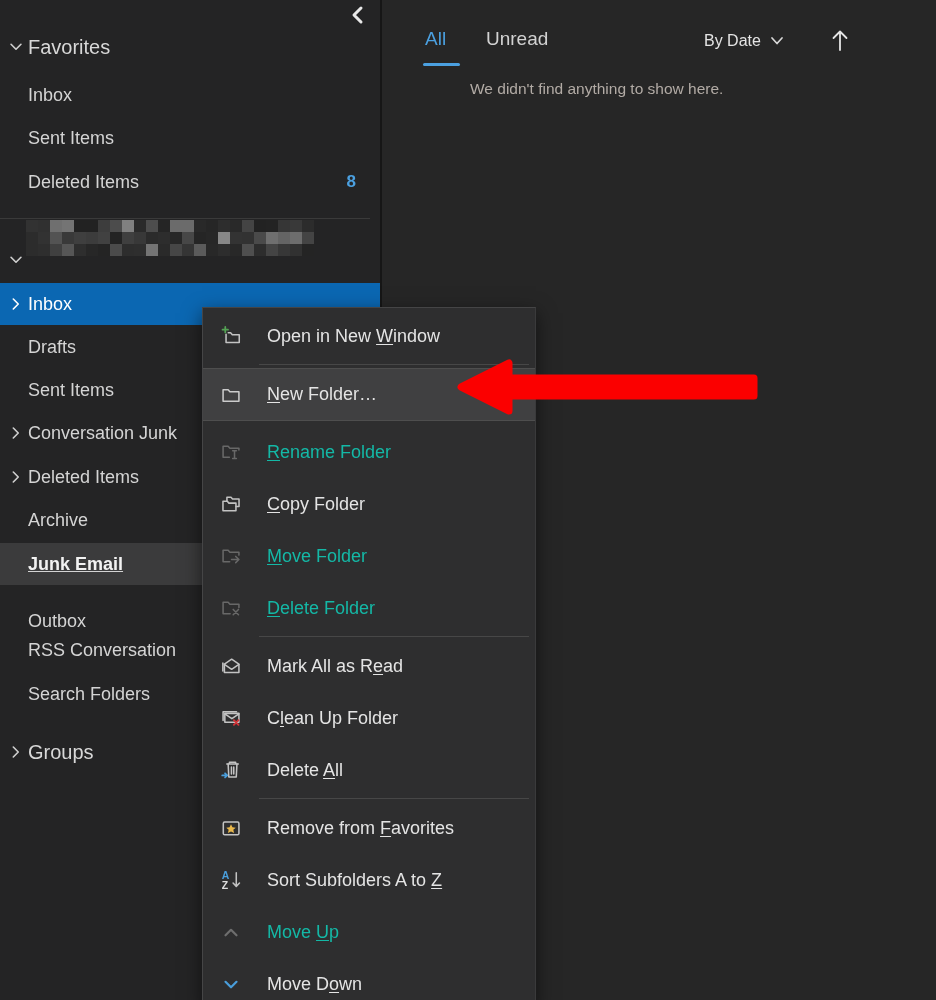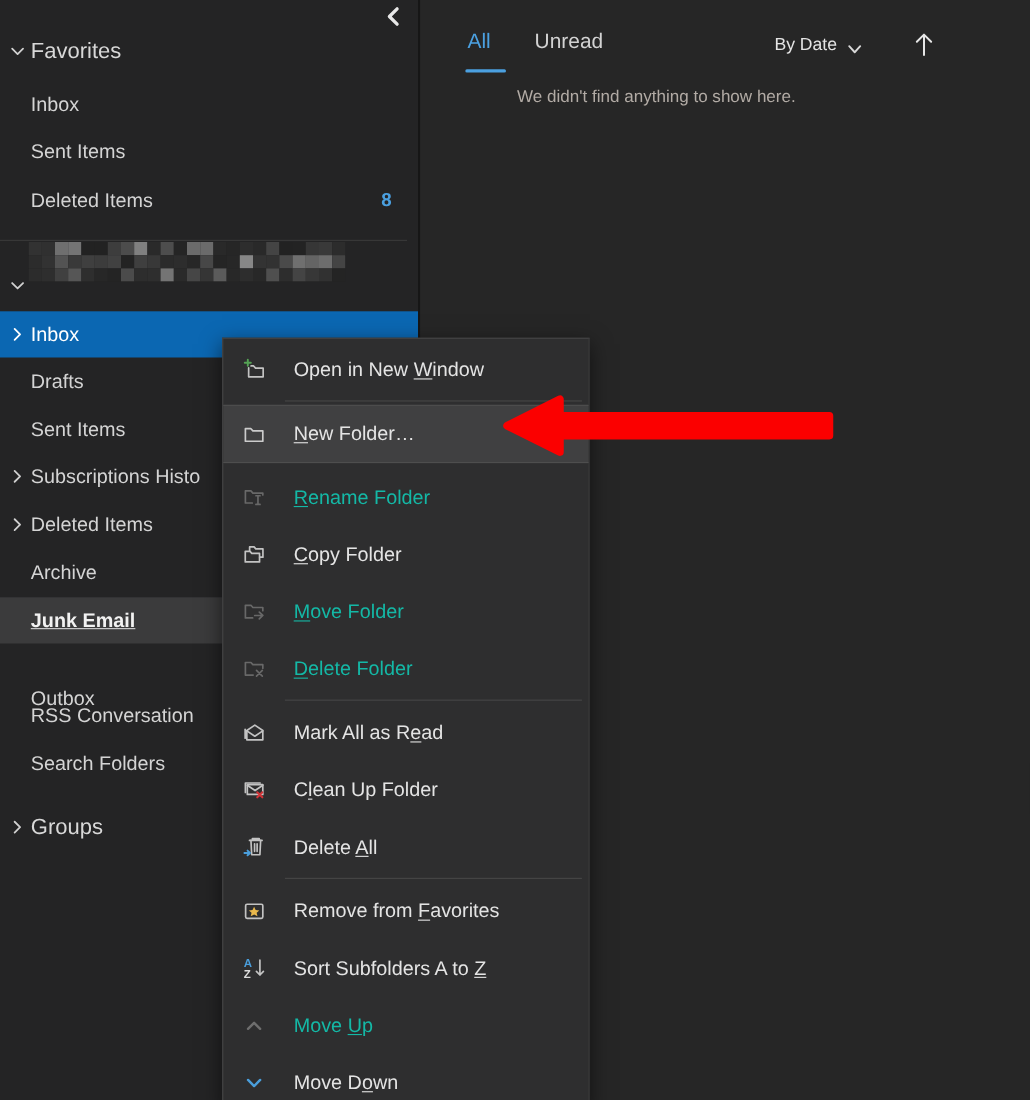--- a/index.html
+++ b/index.html
@@ -40,21 +40,21 @@
             display:flex; flex-wrap:wrap; overflow:hidden; }
   .mosaic i { display:block; width:12px; height:12px; }
 
   
   .message-pane { position:absolute; left:382px; top:0; width:554px; height:740px; background:#262626; }
   .tab { position:absolute; top:28px; font-size:19px; cursor:pointer; }
   .tab-all { left:43px; color:#4ba0e0; }
   .tab-unread { left:104px; color:#d2d2d2; }
   .tab-underline { position:absolute; left:41px; top:63px; width:37px; height:3px; background:#4ba0e0; border-radius:2px; }
   .sort-by { position:absolute; left:322px; top:32px; font-size:16px; color:#e4e4e4;
-             display:flex; align-items:flex-end; gap:9px; cursor:pointer; }
+             display:flex; align-items:center; gap:9px; cursor:pointer; }
   .sort-dir { position:absolute; left:446px; top:26px; width:24px; height:28px; cursor:pointer; }
   .empty-msg { position:absolute; left:88px; top:80px; font-size:15.5px; color:#b2aba5; }
 
   
   .context-menu {
     position:absolute; left:202px; top:307px; width:334px; height:700px;
     background:#2e2e2f; border:1px solid #454546; border-right-color:#3a3a3b;
     box-shadow:0 6px 18px rgba(0,0,0,.55);
     padding-top:2px; z-index:10;
   }
@@ -200,37 +200,37 @@
   </div>
   <div class="frow" style="top:369px">
     <span>Sent Items</span>
   </div>
   <div class="frow" style="top:412px">
     <span class="expander">
       <svg width="18" height="18" viewBox="0 0 20 20">
           <path d="M7 4.5 L12.5 10 L7 15.5" fill="none" stroke="#d0d0d0" stroke-width="1.8" stroke-linecap="round" stroke-linejoin="round"></path>
         </svg>
     </span>
-    <span class="cliptext">Subscriptions Histo</span>
+    <span class="cliptext">Conversation Junk</span>
   </div>
   <div class="frow" style="top:456px">
     <span class="expander">
       <svg width="18" height="18" viewBox="0 0 20 20">
           <path d="M7 4.5 L12.5 10 L7 15.5" fill="none" stroke="#d0d0d0" stroke-width="1.8" stroke-linecap="round" stroke-linejoin="round"></path>
         </svg>
     </span>
     <span>Deleted Items</span>
   </div>
   <div class="frow" style="top:499px">
     <span>Archive</span>
   </div>
   <div class="frow fsel-gray" style="top:543px">
     <span class="fbold">Junk Email</span>
   </div>
-  <div class="frow" style="top:614px">
+  <div class="frow" style="top:600px">
     <span>Outbox</span>
   </div>
   <div class="frow" style="top:629px">
     <span>RSS Conversation</span>
   </div>
   <div class="frow" style="top:673px">
     <span>Search Folders</span>
   </div>
 
   <div class="frow froot" style="top:731px">

